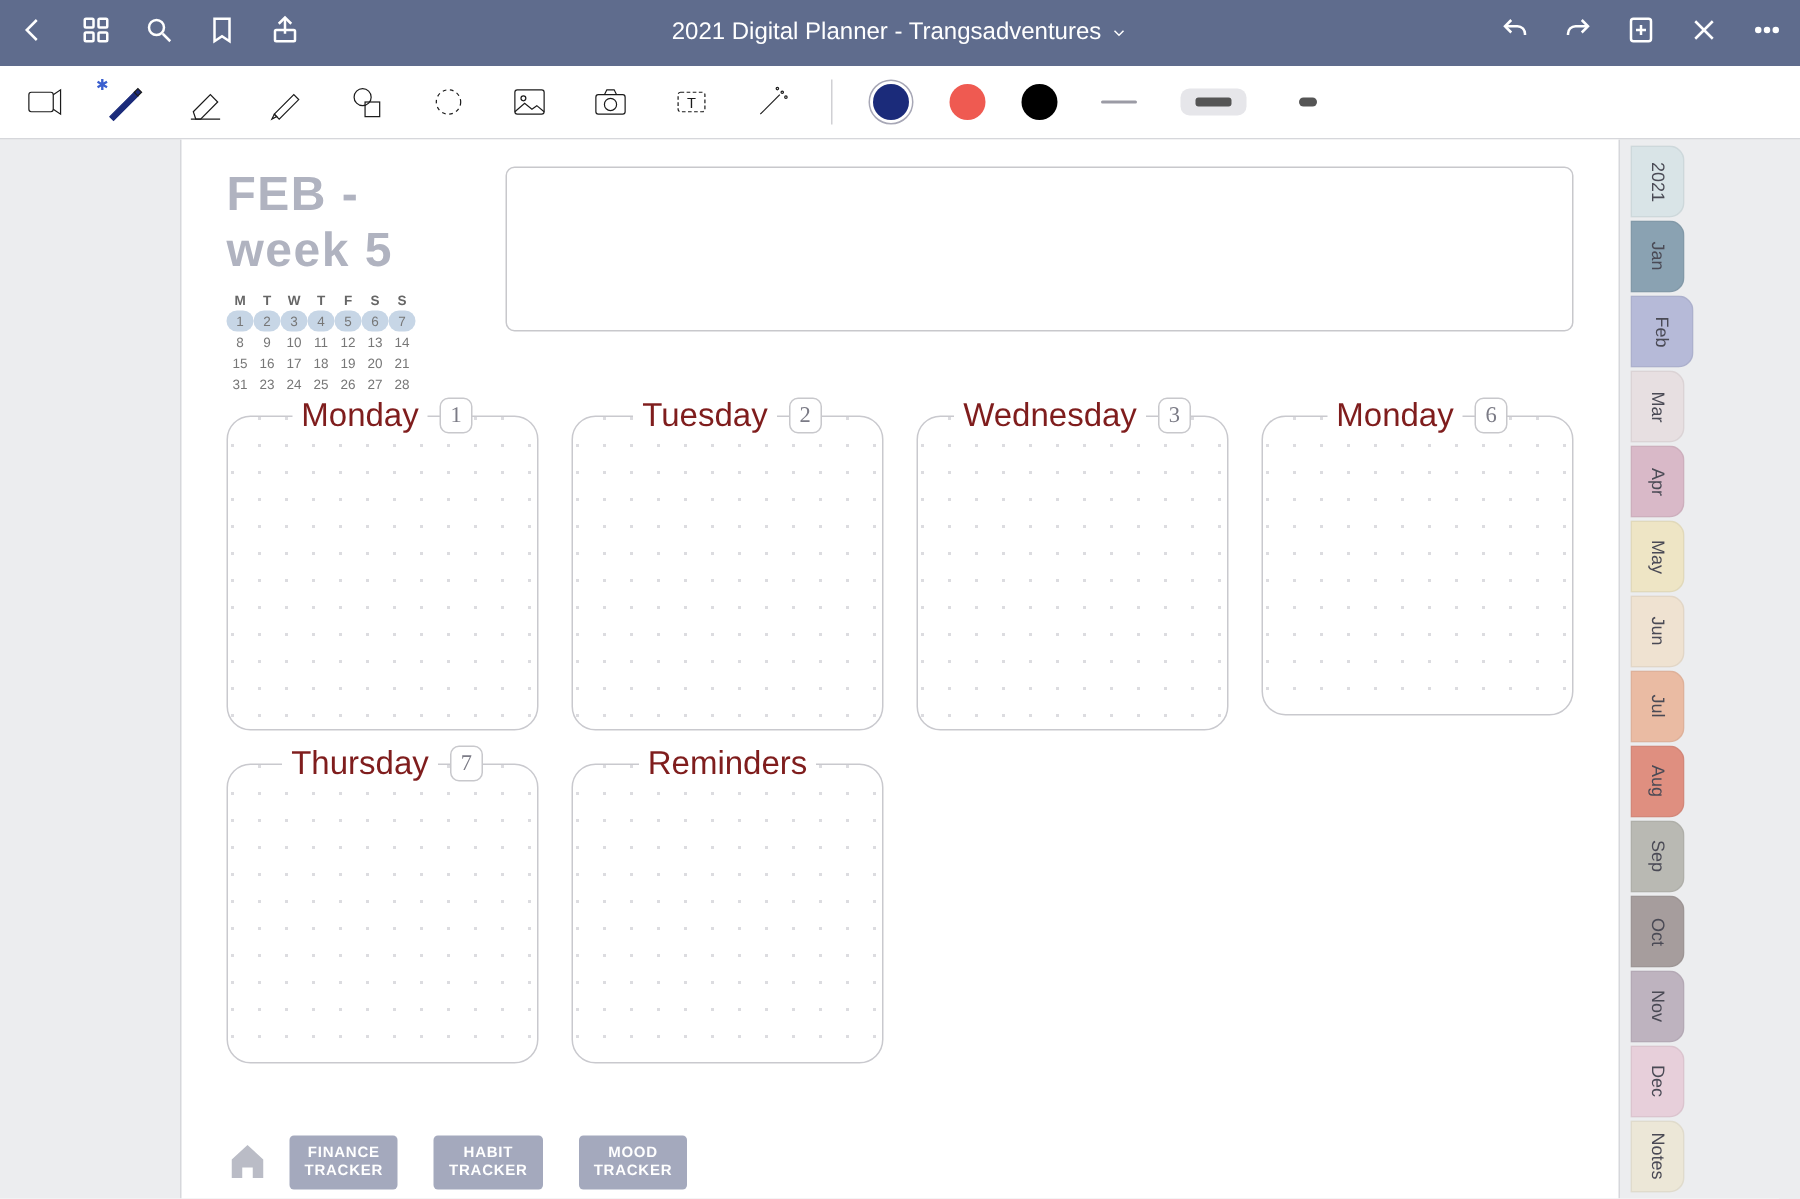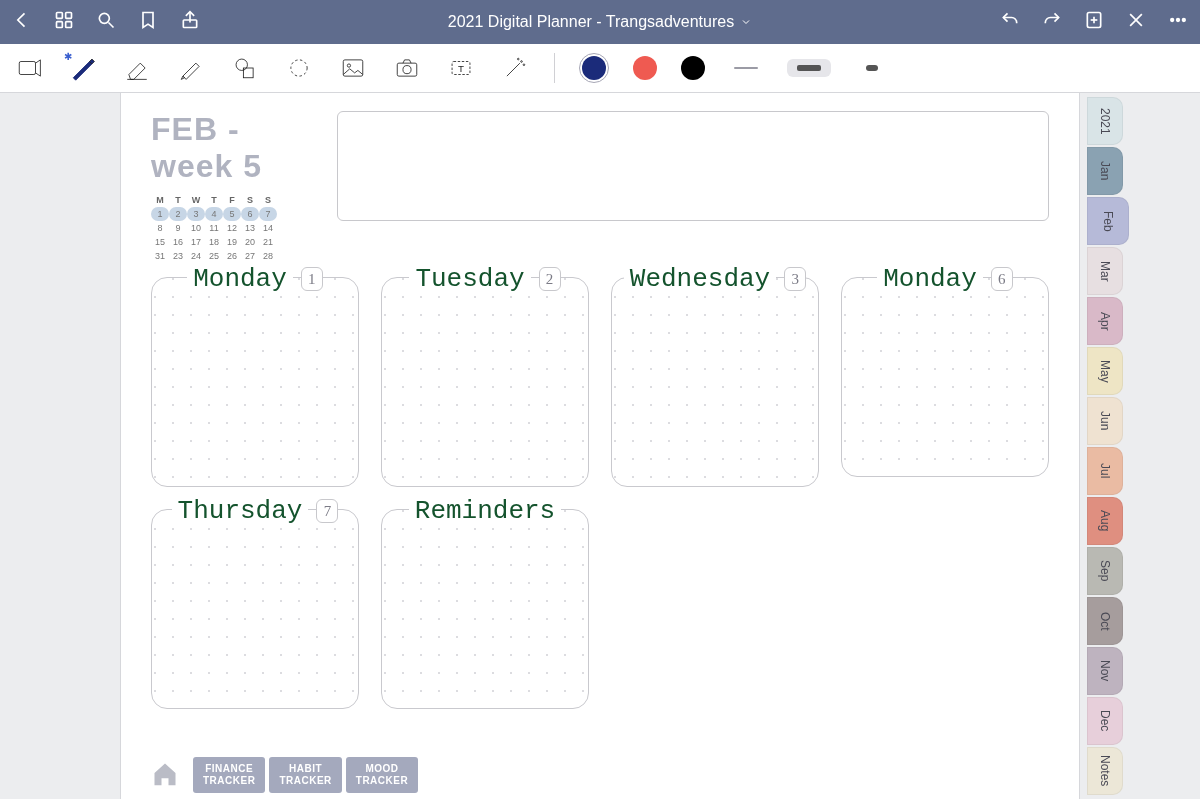--- a/index.html
+++ b/index.html
@@ -91,21 +91,21 @@
   .notes-box { flex:1; height:110px; border:1px solid #c8c8cc; border-radius:6px; }
   
   .week-grid { display:grid; grid-template-columns: repeat(4, 1fr); gap: 22px 22px; margin-top:14px; }
   .day-box { position:relative; height:210px; border:1px solid #c9c9ce; border-radius:16px;
     background-image: radial-gradient(circle, #dcdce0 1px, transparent 1px);
     background-size: 18px 18px;
     background-position: 12px 28px;
   }
   .day-box.short { height:200px;}
   .day-label { position:absolute; top:-14px; left:0; right:0; display:flex; justify-content:center; align-items:center; gap:8px;}
-  .day-label .name { font-family: Liberation Mono, monospace; font-size:26px; color:#14532d; background:#fff; padding:0 6px;}
+  .day-label .name { font-family: Liberation Sans, sans-serif; font-size:22px; color:#7f1d1d; background:#fff; padding:0 6px;}
   .day-label .num { width:22px; height:24px; border:1px solid #c8c8cc; border-radius:6px; background:#fff; display:flex; align-items:center; justify-content:center; font-family:'Brush Script MT', cursive; font-size:15px; color:#7b7b86;}
   
   .bottom-row { position:absolute; bottom:6px; left:30px; display:flex; align-items:center; gap:14px;}
   .home-icon svg { width:28px; height:28px; fill:#babcc6;}
   .tracker-btn { background:#a4a9bd; color:#fff; font-size:10px; font-weight:700; letter-spacing:0.5px; padding:6px 10px; border-radius:3px; text-align:center; line-height:1.2;}
   .tracker-btn span { display:block;}
 </style>
 </head>
 <body>
 
@@ -368,21 +368,21 @@
           </div>
         </div>
       </div>
 
     <div class="bottom-row">
       <div class="home-icon">
         <svg viewBox="0 0 32 32">
             <path d="M4 16 L16 5 L28 16 V30 H20 V22 H12 V30 H4 Z"></path>
           </svg>
       </div>
-      <div id="trackers" style="display:flex;gap:4px;">
+      <div id="trackers" style="display:flex;gap:24px;">
           <div class="tracker-btn">
             <span>FINANCE</span>
             <span>TRACKER</span>
           </div>
           <div class="tracker-btn">
             <span>HABIT</span>
             <span>TRACKER</span>
           </div>
           <div class="tracker-btn">
             <span>MOOD</span>

